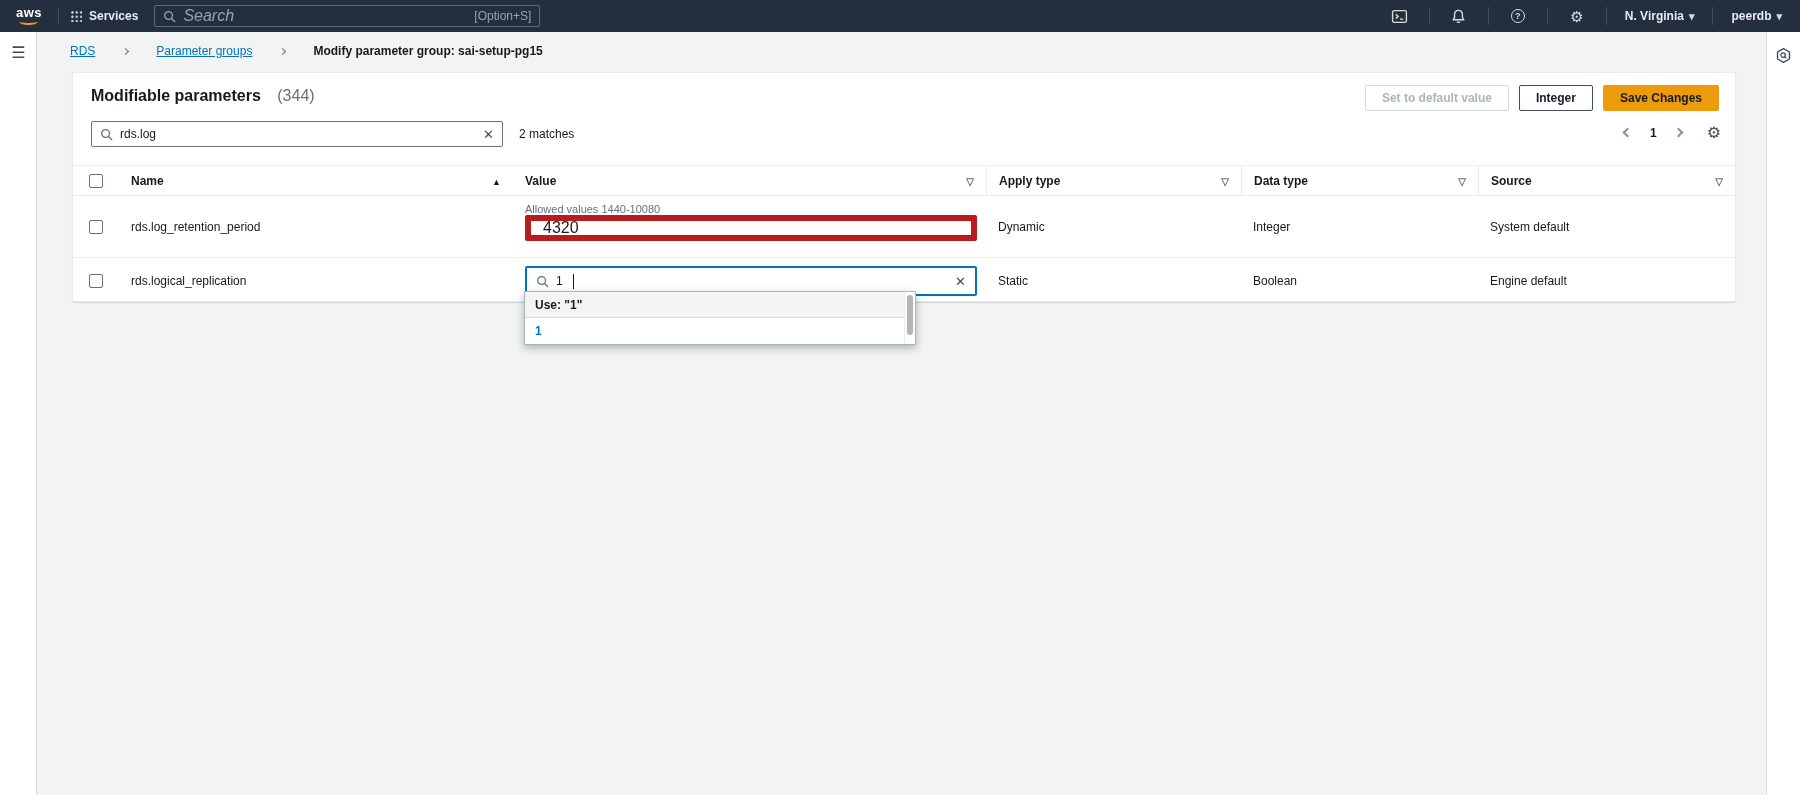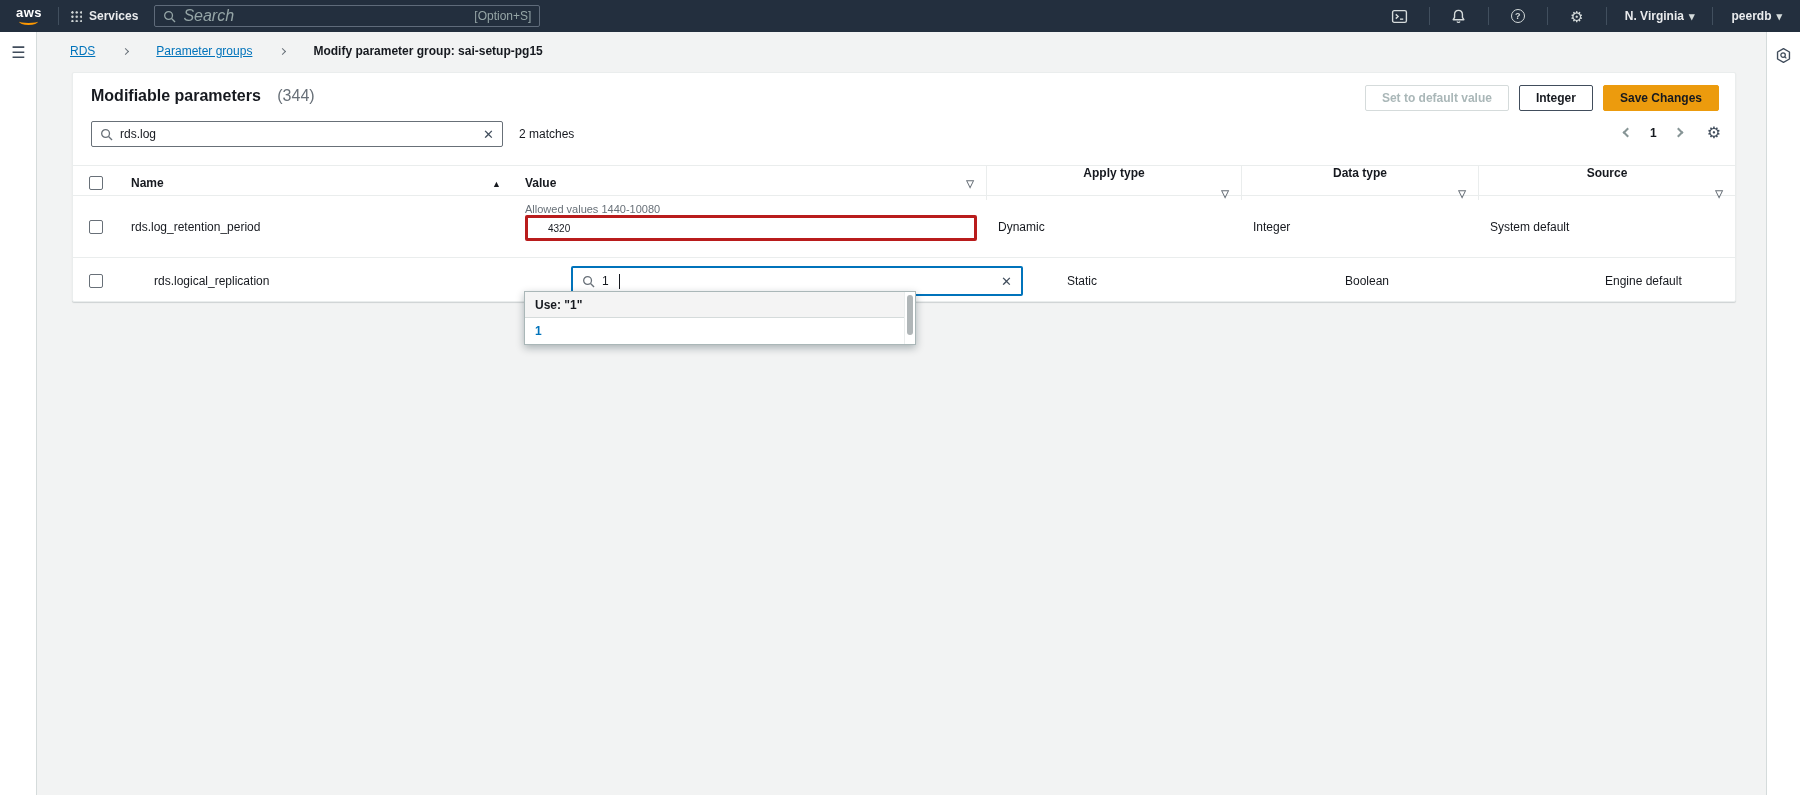--- a/index.html
+++ b/index.html
@@ -94,34 +94,34 @@
   .page-btn { width:16px; height:16px; display:flex; align-items:center; justify-content:center; cursor:pointer; }
   .page-num { font-weight:bold; color:#16191f; cursor:pointer; }
   .icon-gear-table { color:#414d5c; cursor:pointer; margin-left:6px; }
   .icon-gear-table::after { content:"⚙"; font-size:16px; }
 
   
   .table { position:absolute; left:0; top:92px; width:1662px; border-top:1px solid #eaeded; }
   .trow { display:grid; grid-template-columns:46px 394px 473px 255px 237px 257px; align-items:center; }
   .thead { height:30px; border-bottom:1px solid #eaeded; font-weight:bold; }
   .th { display:flex; align-items:center; height:100%; padding:0 12px; gap:6px; }
-  .th-bordered { border-left:1px solid #eaeded;flex-direction:column; }
+  .th-bordered { border-left:1px solid #eaeded; }
   .sort-asc { margin-left:auto; color:#16191f; cursor:pointer; }
   .sort-asc::after { content:"▲"; font-size:9px; }
   .filter-tri { margin-left:auto; color:#687078; cursor:pointer; }
   .filter-tri::after { content:"▽"; font-size:10px; }
   .cell { padding:0 12px; }
   .cell-check { display:flex; justify-content:center; }
   .checkbox { width:14px; height:14px; border:1px solid #687078; border-radius:2px; background:#fff; cursor:pointer; }
   .row1 { height:62px; border-bottom:1px solid #eaeded; }
-  .row2 { height:46px;gap:23px; }
+  .row2 { height:46px; }
   .value-cell1 { align-self:start; padding-top:7px; }
   .allowed { font-size:11px; color:#687078; margin-bottom:0; }
-  .value-input { width:452px; height:26px; border:3px solid #b91c1c; border-radius:2px; padding:0 20px;
-    font-size:10px; color:#16191f; outline:none; font-family:"Liberation Sans", sans-serif; }
+  .value-input { width:452px; height:26px; border:6px solid #b91c1c; border-radius:2px; padding:0 12px;
+    font-size:16px; color:#16191f; outline:none; font-family:"Liberation Sans", sans-serif; }
   .combo-input { width:452px; height:30px; border:2px solid #0073bb; border-radius:2px; background:#fff;
     display:flex; align-items:center; padding:0 9px; gap:7px; }
   .combo-input svg { color:#687078; flex:none; }
   .combo-input input { width:14px; border:none; outline:none; font-size:12px; color:#16191f; padding:0;
     font-family:"Liberation Sans", sans-serif; }
   .text-caret { width:1px; height:15px; background:#16191f; margin-left:-4px; }
   .combo-spacer { flex:1; }
 
   
   .dropdown { position:absolute; left:524px; top:291px; width:392px; background:#fff;

